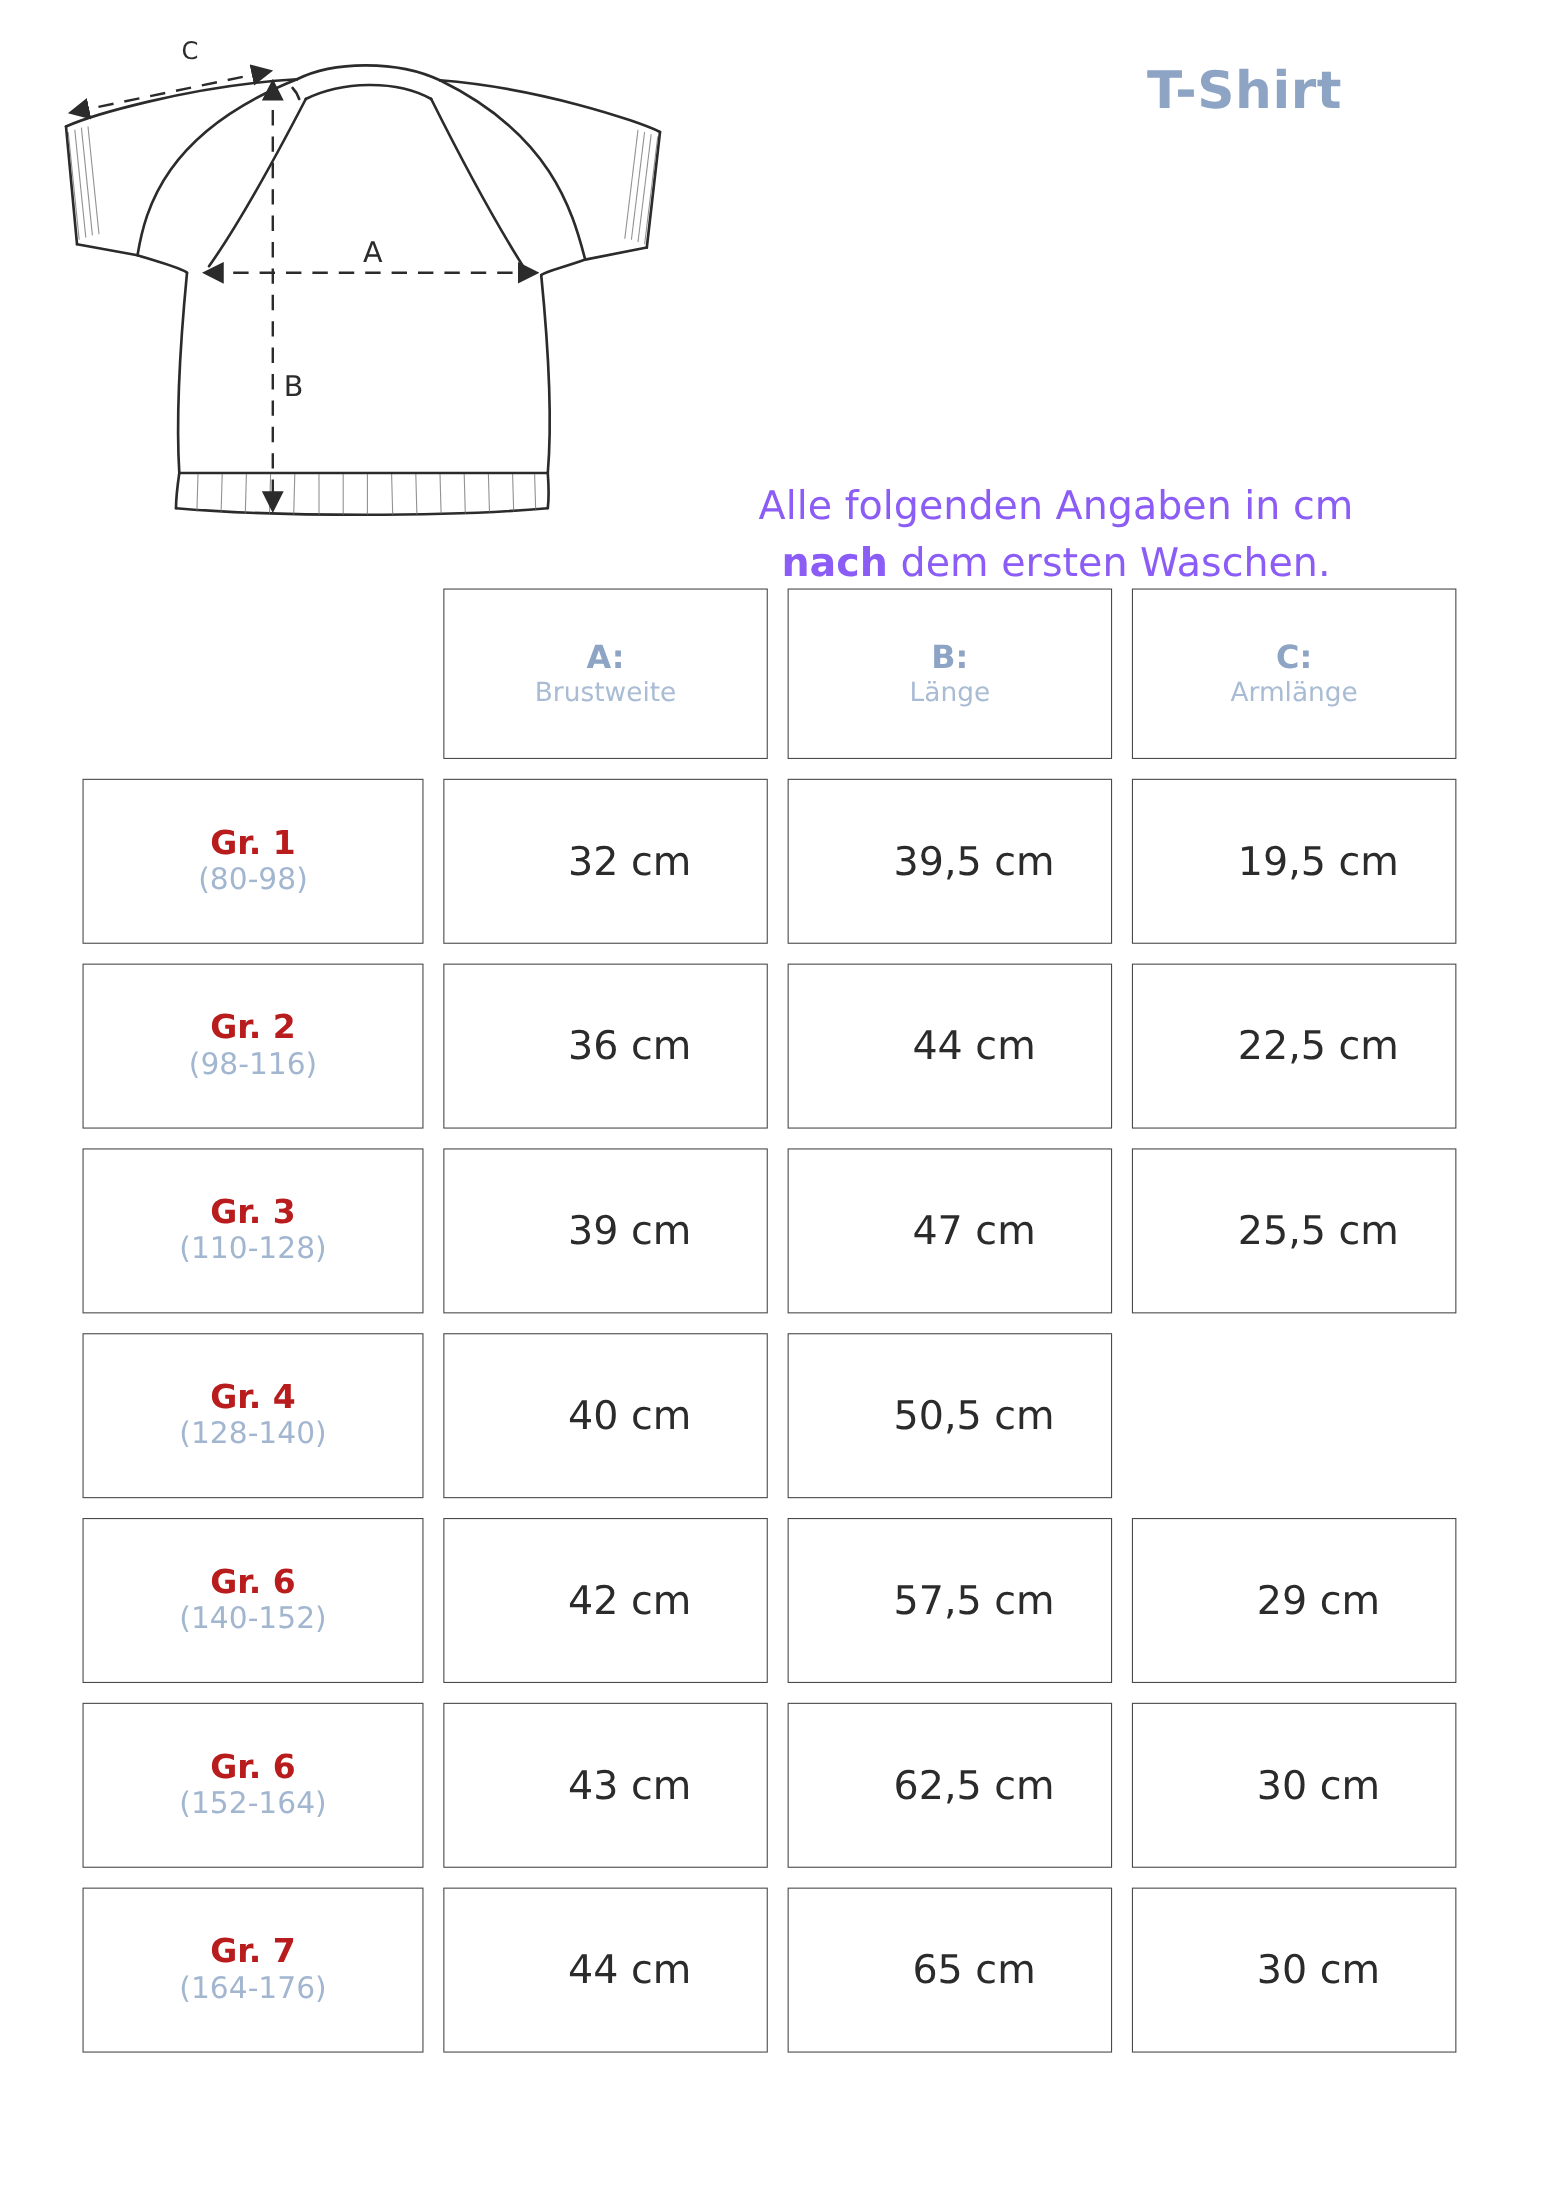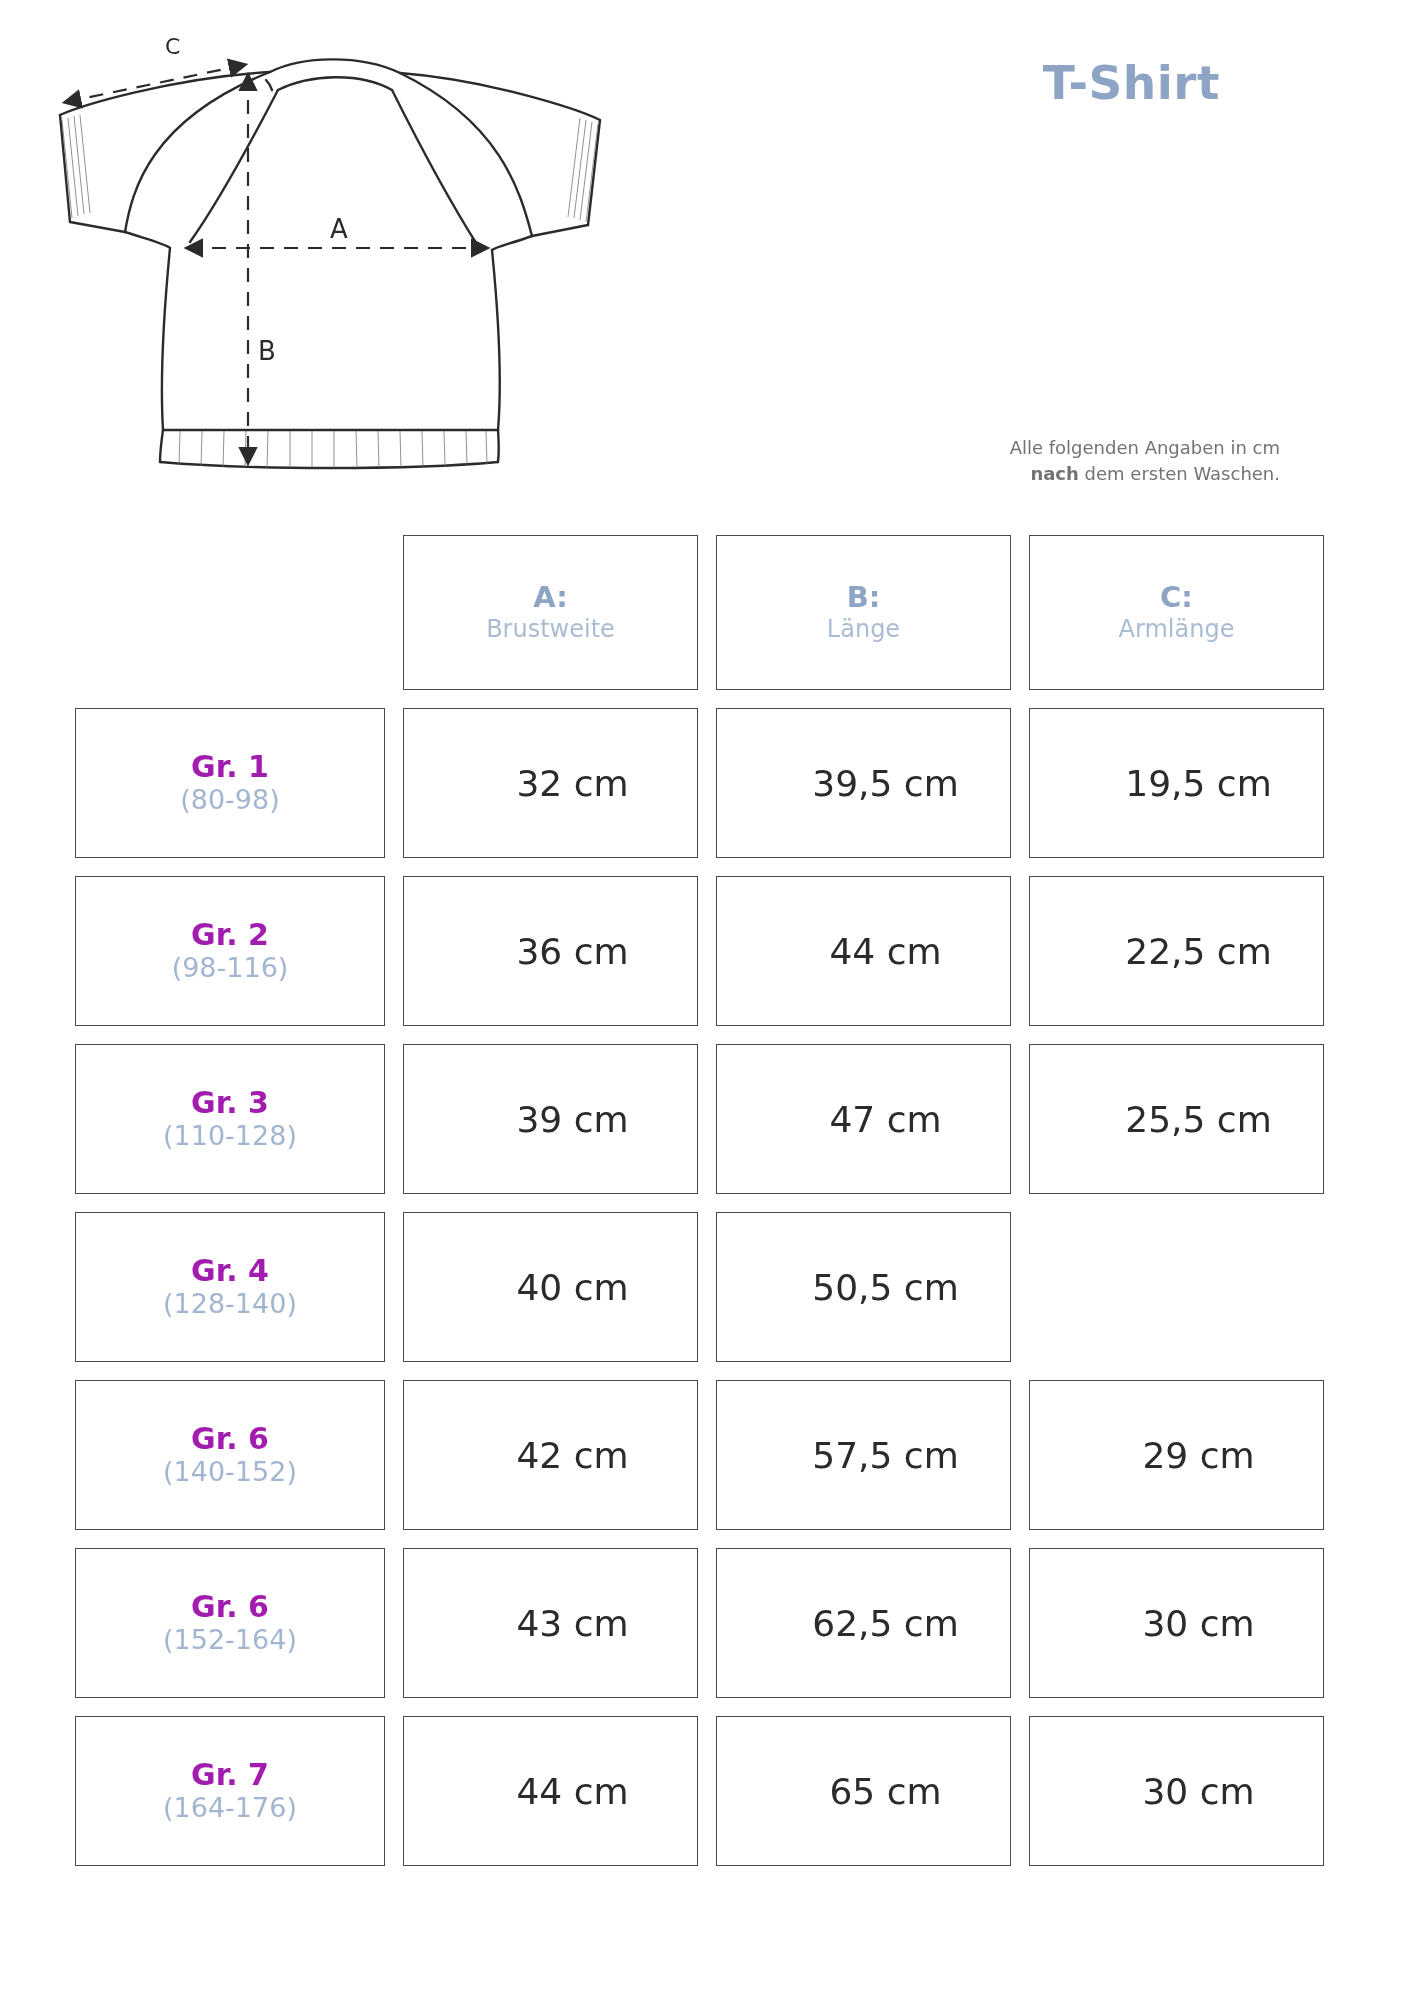--- a/index.html
+++ b/index.html
@@ -45,23 +45,23 @@
     color: #8da4c4;
     letter-spacing: 0.5px;
   }
 
   
   .note {
     position: absolute;
     left: 640px;
     top: 435px;
     width: 640px;
-    text-align: right;
-    font-size: 18px;
-    color: #737373;
+    text-align: center;
+    font-size: 36px;
+    color: #8b5cf6;
     line-height: 1.45;
   }
   .note .strong {
     font-weight: bold;
     margin-top: 37px;
   }
 
   
   .table {
     position: absolute;
@@ -108,21 +108,21 @@
   }
   .hdr-name {
     font-size: 24px;
     color: #a9bcd4;
     line-height: 1.2;
   }
 
   .size-label {
     font-size: 30px;
     font-weight: bold;
-    color: #a21caf;
+    color: #b91c1c;
     line-height: 1.15;
   }
   .size-range {
     font-size: 27px;
     color: #a2b6d0;
     line-height: 1.2;
   }
 
   .value {
     font-size: 36px;

